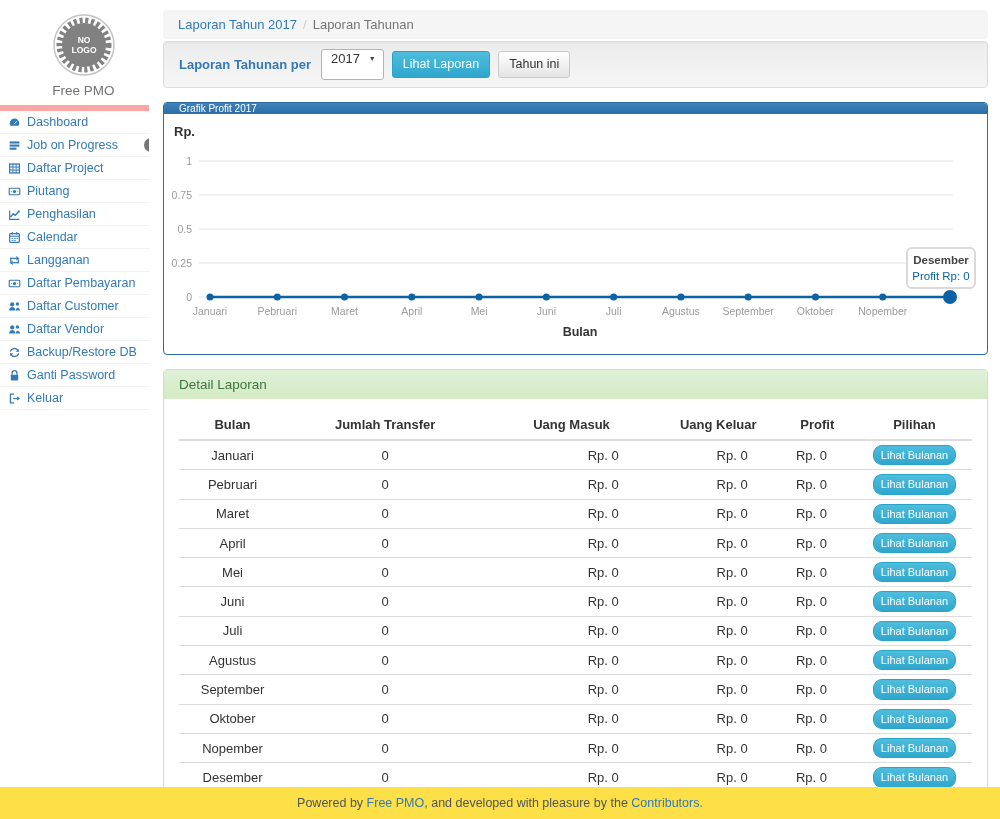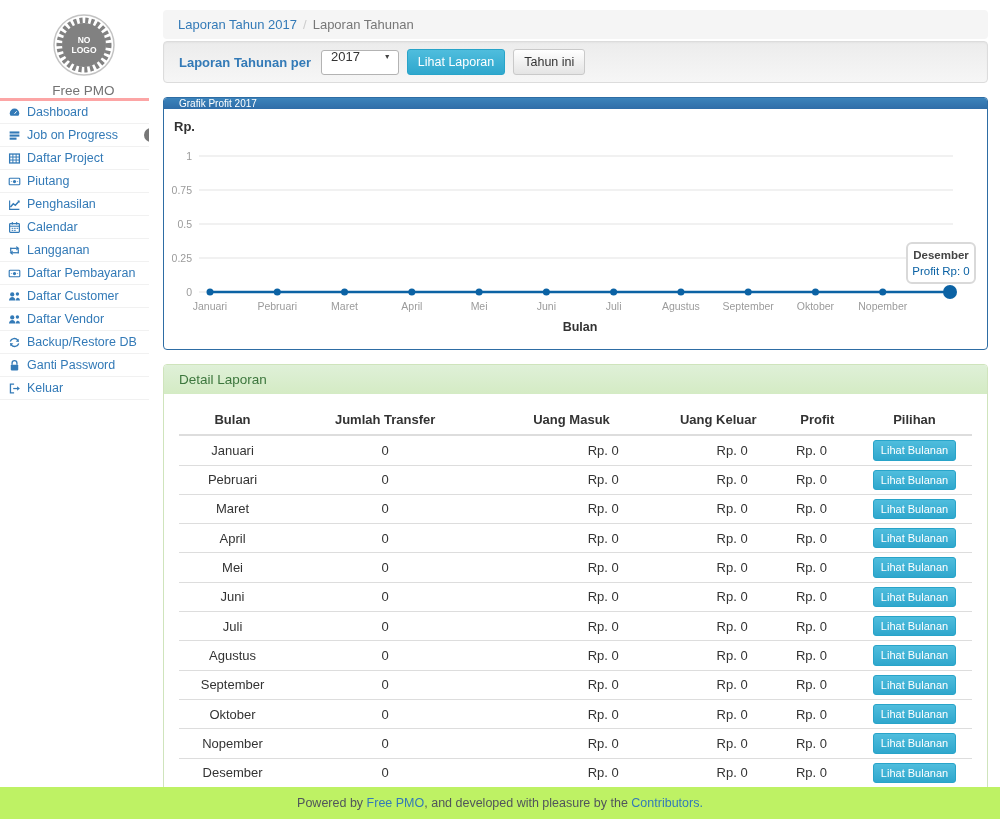--- a/index.html
+++ b/index.html
@@ -5,56 +5,56 @@
   * { box-sizing: border-box; margin: 0; padding: 0; }
   html,body { width:1000px; height:819px; }
   body {
     font-family: "Liberation Sans", sans-serif;
     background:#fff; position:relative; overflow:hidden; color:#333;
   }
   
   .sidebar { position:absolute; left:0; top:7px; bottom:32px; width:168px; background:#fff; border-right:1px solid #e4e4e4; }
   .brand { text-align:center; padding-top:7px; }
   .brand-name { font-size:13.5px; color:#737373; margin-top:3px; }
-  .menu { border-top:3px solid #fca5a5; }
+  .menu { margin-top:7px; border-top:6px solid #fca5a5; }
   .menu-item { display:flex; align-items:center; gap:6px; padding:4px 6px 4px 8px; border-bottom:1px solid #f1f1f1; color:#337ab7; font-size:12.5px; text-decoration:none; cursor:pointer; }
   .mi-icon { width:13px; height:13px; flex:0 0 13px; color:#337ab7; }
   .mi-label { flex:1; white-space:nowrap; overflow:hidden; }
   .mi-badge { background:#777; color:#fff; font-size:9.5px; font-weight:bold; border-radius:10px; padding:2px 6px; line-height:1; }
   .mi-chevron { color:#337ab7; font-size:13px; line-height:1; padding-right:2px; }
   
   .main { position:absolute; left:149px; top:0; right:0; bottom:32px; padding:10px 12px 0 14px; background:#fff; }
   .breadcrumb { background:#f5f5f5; border-radius:4px; padding:7px 15px; font-size:13px; color:#777; }
   .breadcrumb a { color:#337ab7; text-decoration:none; cursor:pointer;margin-top:18px; }
   .breadcrumb .sep { margin:0 6px; color:#ccc; }
   .well { margin-top:2px; background:linear-gradient(to bottom,#ececec,#f6f6f6); border:1px solid #dcdcdc; border-radius:4px; padding:7px 15px; display:flex; align-items:center; gap:8px; box-shadow:inset 0 1px 2px rgba(0,0,0,.04); }
   .well-label { color:#337ab7; font-weight:bold; font-size:13px; margin-right:2px; }
-  .yselect { background:#fff; border:1px solid #b3b3b3; border-radius:3px; height:25px; display:inline-flex; align-items:center; padding:0 7px 12px 9px; font-size:13px; color:#333; gap:24px; cursor:pointer; }
+  .yselect { background:#fff; border:1px solid #b3b3b3; border-radius:3px; height:31px; display:inline-flex; align-items:center; padding:0 7px 12px 9px; font-size:13px; color:#333; gap:9px; cursor:pointer; }
   .yselect .caret { font-size:7px; color:#444; }
   .btn { border-radius:3px; font-size:12.5px; padding:4px 10px; border:1px solid transparent; cursor:pointer; font-family:"Liberation Sans",sans-serif; line-height:1.3; }
   .btn-info { background:linear-gradient(to bottom,#4fbddd,#2fa7cd); border-color:#28a4c9; color:#fff; }
   .btn-default { background:linear-gradient(to bottom,#ffffff,#e4e4e4); border-color:#c9c9c9; color:#333; }
-  .btn-xs { font-size:11px; padding:2px 7px; }
+  .btn-xs { font-size:11px; padding:2px 7px;border-radius:9px; }
   .panel { border-radius:4px; margin-top:14px; background:#fff; }
   .panel-primary { border:1px solid #2e6da4; }
   .panel-primary > .heading { background:linear-gradient(to bottom,#3b83bb,#2f6da8); color:#fff; padding:0 15px; font-size:10px; border-radius:3px 3px 0 0; }
   .panel-success { border:1px solid #cfe4bc; }
   .panel-success > .heading { background:linear-gradient(to bottom,#dff0d8,#d4ebc4); color:#3c763d; padding:7px 15px; font-size:13.5px; border-radius:3px 3px 0 0; }
   .chart-body { padding:6px 8px 8px; }
   .table-body { padding:12px 15px 16px; }
   table { width:100%; border-collapse:collapse; font-size:13px; color:#333; table-layout:fixed; }
   col.c1{width:13.5%} col.c2{width:25%} col.c3{width:22%} col.c4{width:15%} col.c5{width:10%} col.c6{width:14.5%}
   th { font-weight:bold; text-align:center; padding:6px 8px 7px; border-bottom:2px solid #ddd; }
   td { text-align:center; padding:4px 8px; border-top:1px solid #ddd; height:24px; }
   td.money3 { text-align:right; padding-right:40px; }
   td.money4 { text-align:right; padding-right:30px; }
   td.money5 { text-align:right; padding-right:30px; }
   tr.total td { font-weight:bold; }
   
-  .footer { position:absolute; left:0; right:0; bottom:0; height:32px; background:#bef264; display:flex; align-items:center; justify-content:center; font-size:12.5px; color:#50555b; }
+  .footer { position:absolute; left:0; right:0; bottom:0; height:32px; background:#fde047; display:flex; align-items:center; justify-content:center; font-size:12.5px; color:#50555b; }
   .footer a { color:#337ab7; text-decoration:none; cursor:pointer; }
   svg text { font-family:"Liberation Sans",sans-serif; }
 </style>
 </head>
 <body>
 
 <svg width="0" height="0" style="position:absolute" aria-hidden="true">
   <defs>
     <symbol id="icon-dashboard-icon" viewBox="0 0 16 16">
       <path fill="currentColor" d="M8 3.2A5.8 5.8 0 0 0 2.2 9c0 1.1.3 2.2.9 3.1h9.8c.6-.9.9-2 .9-3.1A5.8 5.8 0 0 0 8 3.2z"></path>

